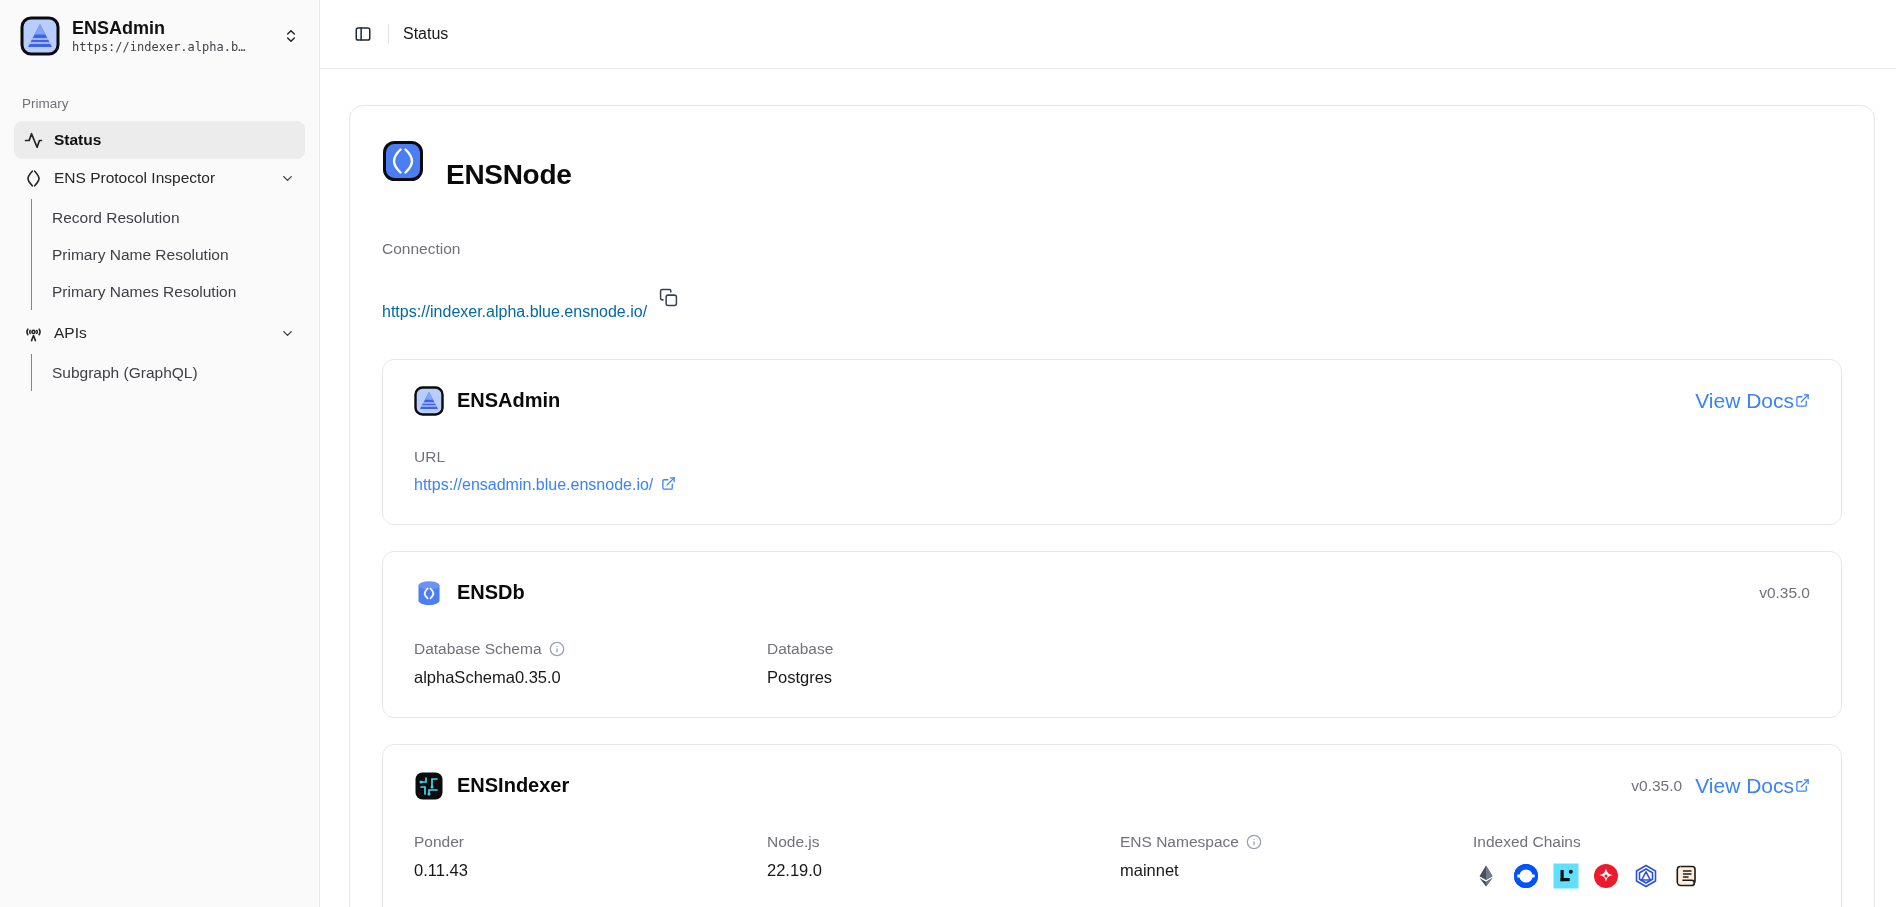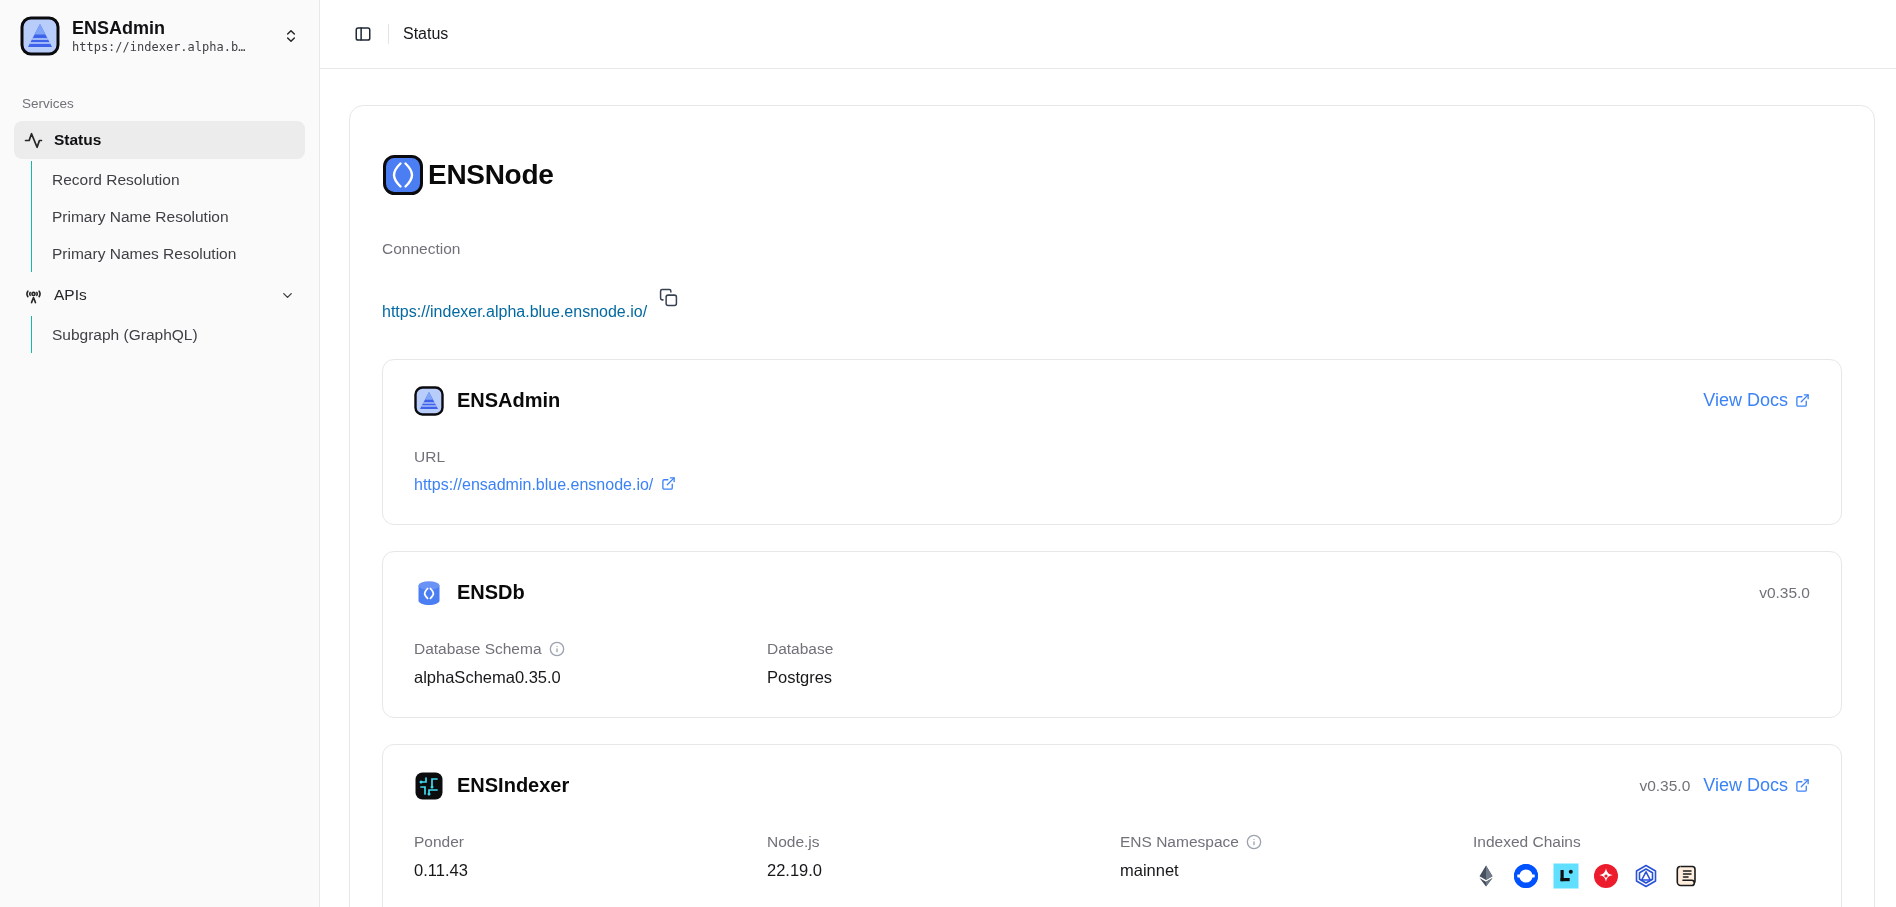--- a/index.html
+++ b/index.html
@@ -45,37 +45,37 @@
     border-radius:6px; color:#1f2937; cursor:pointer; background:transparent; border:none; }
   .tb-divider { width:1px; height:20px; background:#e4e4e7; margin:0 14px 0 10px; }
   .tb-crumb { font-size:16px; color:#18181b; }
 
   .content { flex:1; padding:36px 21px 0 29px; overflow:hidden; }
   .big-card {
     background:#fff; border:1px solid #e7e7e9; border-radius:14px;
     padding:34px 32px; min-height:860px;
   }
 
-  .page-head { display:flex; align-items:center; gap:4px; }
+  .page-head { display:flex; gap:22px; }
   .page-title { font-size:28px; font-weight:700; letter-spacing:-0.3px; color:#0a0a0a; }
 
   .connection { margin-top:30px; }
   .conn-label { font-size:15.5px; color:#71717a; }
   .conn-row { margin-top:17px; display:flex; align-items:center; gap:12px; }
   .conn-url { font-size:16px; color:#0369a1;margin-top:28px; }
   .copy-btn { background:none; border:none; padding:0; color:#374151; cursor:pointer; }
 
   .cards { margin-top:38px; display:flex; flex-direction:column; gap:26px; }
   .card { border:1px solid #e7e7e9; border-radius:12px; padding:26px 31px 30px 31px; background:#fff; }
   .card-head { display:flex; align-items:center; }
   .card-title-group { display:flex; align-items:center; gap:13px; }
   .card-title { font-size:20px; font-weight:700; color:#0a0a0a; }
   .card-meta { margin-left:auto; display:flex; align-items:center; gap:13px; }
   .version { font-size:15.5px; color:#71717a; }
-  .view-docs { display:flex; align-items:center; gap:7px; font-size:18px; color:#3b82f6;
+  .view-docs { display:flex; align-items:center; gap:1px; font-size:21px; color:#3b82f6;
     text-decoration:none; cursor:pointer; }
 
   .card-body { margin-top:32px; }
   .grid4 { display:grid; grid-template-columns:repeat(4, 1fr); column-gap:16px; }
   .field-label { display:flex; align-items:center; gap:7px; font-size:15.5px; color:#71717a; }
   .field-value { margin-top:10px; font-size:16.5px; color:#18181b; }
   .info-icon { color:#9ca3af; }
 
   .url-link { margin-top:10px; display:flex; gap:8px;
     font-size:16px; color:#3b82f6; text-decoration:none; cursor:pointer; }
@@ -104,32 +104,46 @@
       <span class="sb-app-url">https://indexer.alpha.b…</span>
     </span>
     <span class="sb-chevrons">
       <svg width="16" height="16" viewBox="0 0 24 24" fill="none" stroke="currentColor" stroke-width="2.2" stroke-linecap="round" stroke-linejoin="round">
         <path d="m7 15 5 5 5-5"></path>
           <path d="m7 9 5-5 5 5"></path>
       </svg>
     </span>
   </div>
 
-  <div class="sb-section">Services</div>
+  <div class="sb-section">Primary</div>
 
   <nav>
     <div class="sb-item active">
       <span class="sb-icon">
         <svg width="19" height="19" viewBox="0 0 24 24" fill="none" stroke="currentColor" stroke-width="2.2" stroke-linecap="round" stroke-linejoin="round">
           <path d="M22 12h-2.5l-3 8.5L9.5 3.5 6.5 12H2"></path>
         </svg>
       </span>
       <span>Status</span>
     </div>
 
+    <div class="sb-item">
+      <span class="sb-icon">
+        <svg width="19" height="19" viewBox="0 0 24 24" fill="none" stroke="currentColor" stroke-width="2.1" stroke-linecap="round" stroke-linejoin="round">
+          <path d="M10.5 2.8C6.8 6.8 5 9.6 5 12s1.8 5.2 5.5 9.2"></path>
+          <path d="M13.5 2.8C17.2 6.8 19 9.6 19 12s-1.8 5.2-5.5 9.2"></path>
+        </svg>
+      </span>
+      <span>ENS Protocol Inspector</span>
+      <span class="chev">
+        <svg width="15" height="15" viewBox="0 0 24 24" fill="none" stroke="currentColor" stroke-width="2.2" stroke-linecap="round" stroke-linejoin="round">
+            <path d="m6 9 6 6 6-6"></path>
+          </svg>
+      </span>
+    </div>
 
     <div class="sb-sub">
       <div class="sb-item">
         <span>Record Resolution</span>
       </div>
       <div class="sb-item">
         <span>Primary Name Resolution</span>
       </div>
       <div class="sb-item">
         <span>Primary Names Resolution</span>

